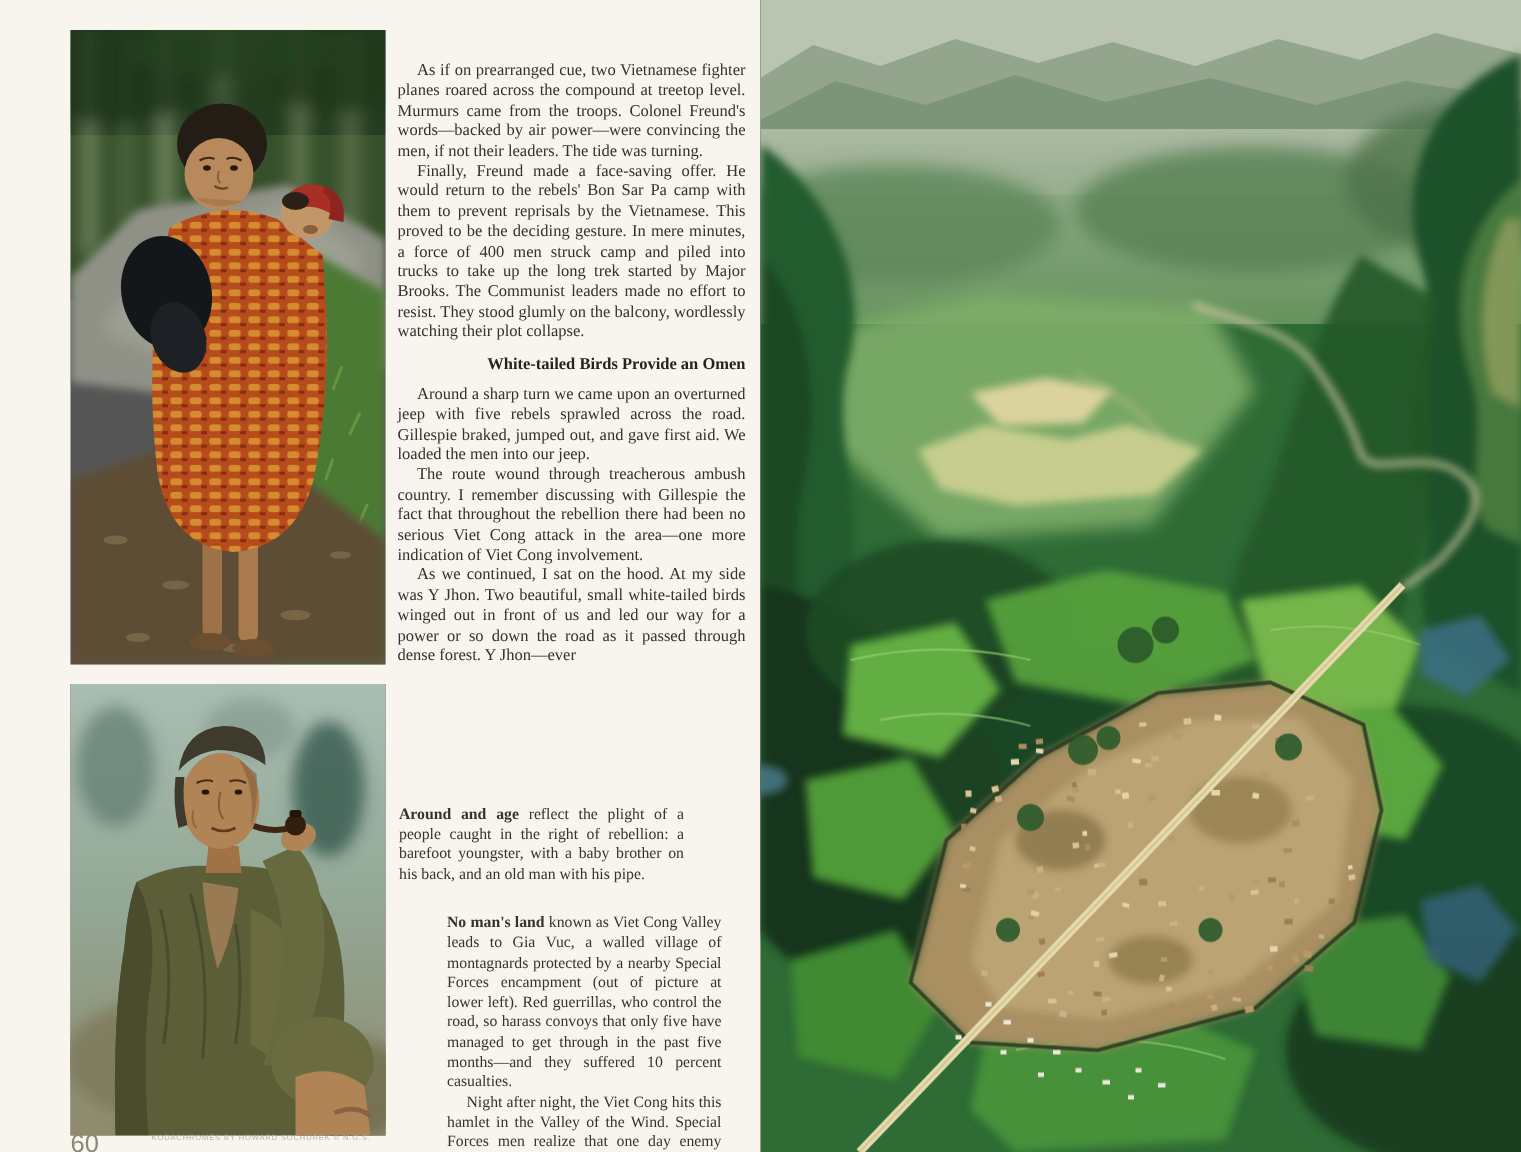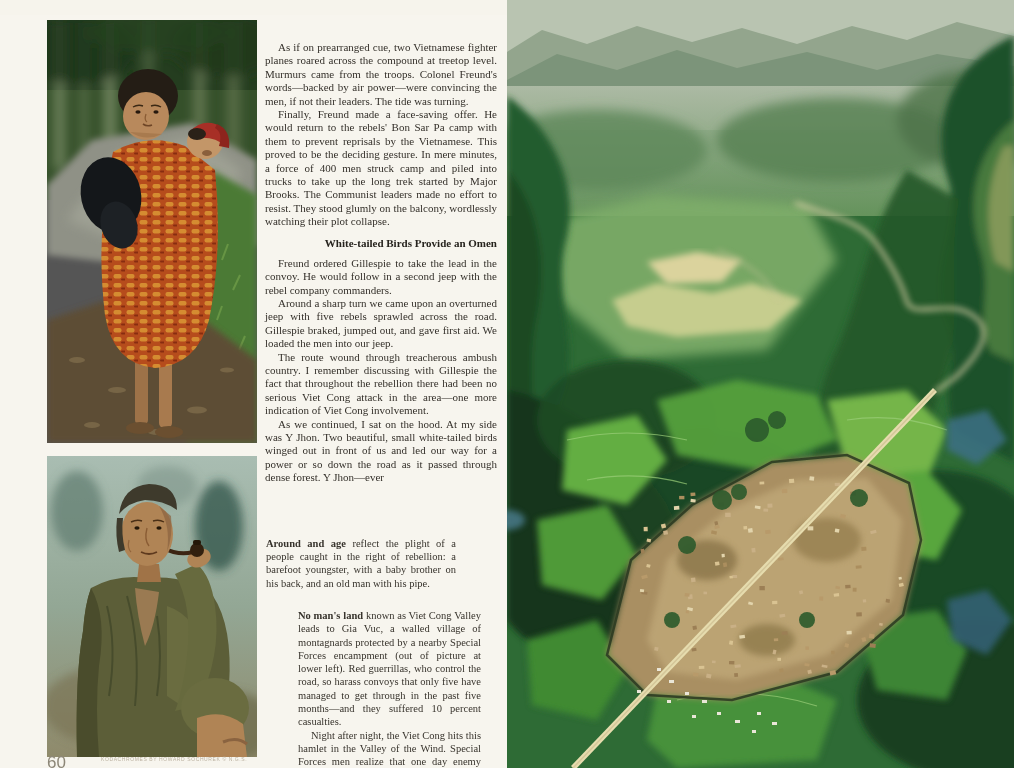--- a/index.html
+++ b/index.html
@@ -188,21 +188,20 @@
         <path d="M150,262 Q175,252 196,268 L200,301 L150,301 Z" fill="#b08455"></path>
         <path d="M176,286 q14,-6 24,2" stroke="#8a6340" stroke-width="3" fill="none"></path>
       </g>
     </svg>
   </div>
 
   <div class="text-col">
     <p>As if on prearranged cue, two Vietnamese fighter planes roared across the compound at treetop level. Murmurs came from the troops. Colonel Freund's words—backed by air power—were convincing the men, if not their leaders. The tide was turning.</p>
     <p>Finally, Freund made a face-saving offer. He would return to the rebels' Bon Sar Pa camp with them to prevent reprisals by the Vietnamese. This proved to be the deciding gesture. In mere minutes, a force of 400 men struck camp and piled into trucks to take up the long trek started by Major Brooks. The Communist leaders made no effort to resist. They stood glumly on the balcony, wordlessly watching their plot collapse.</p>
     <h3>White-tailed Birds Provide an Omen</h3>
-    <p>Freund ordered Gillespie to take the lead in the convoy. He would follow in a second jeep with the rebel company commanders.</p>
     <p>Around a sharp turn we came upon an overturned jeep with five rebels sprawled across the road. Gillespie braked, jumped out, and gave first aid. We loaded the men into our jeep.</p>
     <p>The route wound through treacherous ambush country. I remember discussing with Gillespie the fact that throughout the rebellion there had been no serious Viet Cong attack in the area—one more indication of Viet Cong involvement.</p>
     <p>As we continued, I sat on the hood. At my side was Y Jhon. Two beautiful, small white-tailed birds winged out in front of us and led our way for a power or so down the road as it passed through dense forest. Y Jhon—ever</p>
   </div>
 
   <div class="caption caption-youth">
     <span class="lead">Around and age</span><span> reflect the plight of a people caught in the right of rebellion: a barefoot youngster, with a baby brother on his back, and an old man with his pipe.</span>
   </div>
   <div class="caption caption-nomans">
     <p><span class="lead">No man's land</span><span> known as Viet Cong Valley leads to Gia Vuc, a walled village of montagnards protected by a nearby Special Forces encampment (out of picture at lower left). Red guerrillas, who control the road, so harass convoys that only five have managed to get through in the past five months—and they suffered 10 percent casualties.</span></p>

